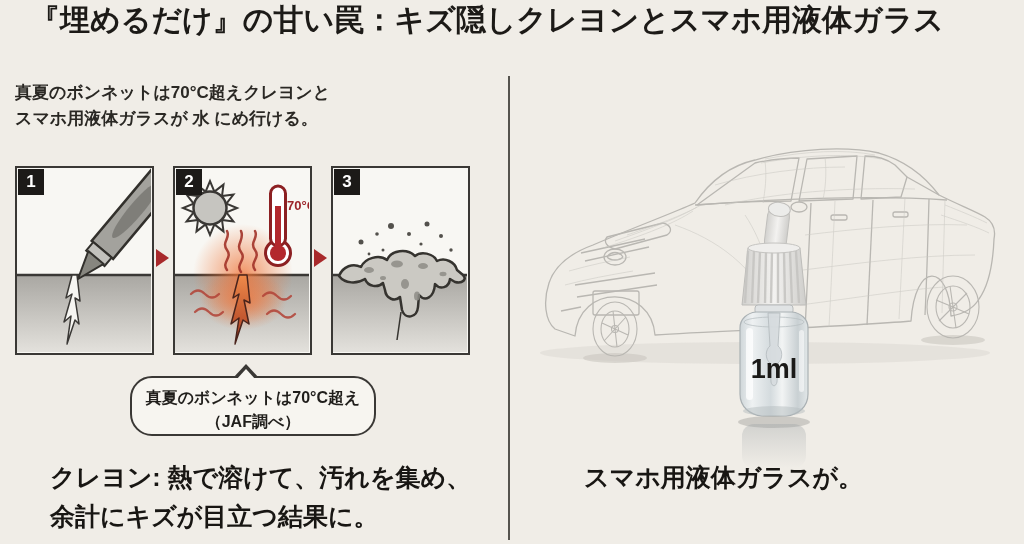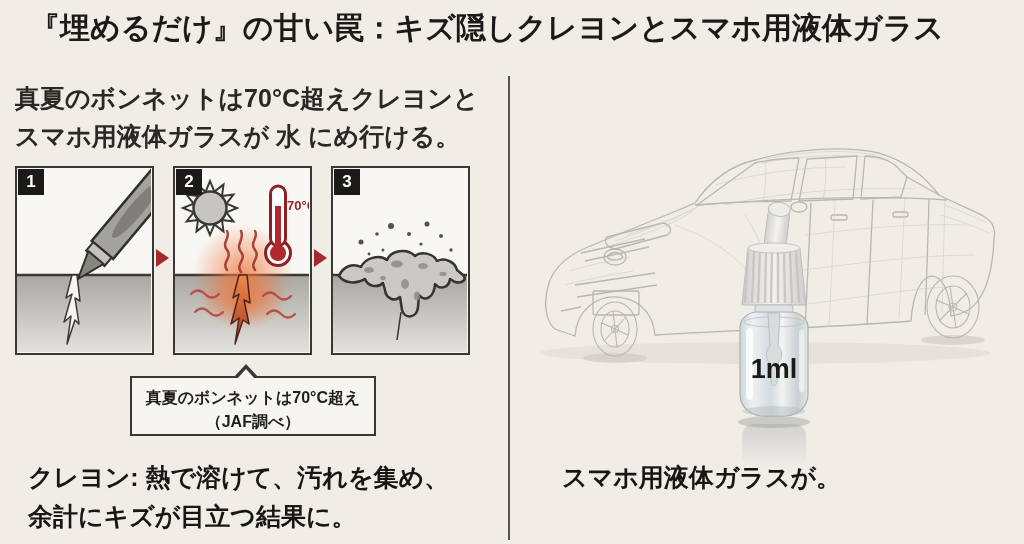--- a/index.html
+++ b/index.html
@@ -2,27 +2,27 @@
 <html><head>
 <meta charset="utf-8">
 <style>
   html,body{margin:0;padding:0;}
   body{
     width:1024px;height:544px;position:relative;overflow:hidden;
     background:#f0ede7;color:#1d1b18;
     font-family:"Liberation Sans","DejaVu Sans",sans-serif;
   }
   .title{
-    position:absolute;left:30px;top:8px;width:980px;
+    position:absolute;left:30px;top:0;width:980px;
     font-size:30px;font-weight:bold;letter-spacing:0px;color:#1c1a17;
     white-space:nowrap;
   }
   .subtitle{
     position:absolute;left:15px;top:80px;width:470px;
-    font-size:25px;font-weight:600;line-height:1.5;color:#2a2824;
+    font-size:17px;font-weight:600;line-height:1.5;color:#2a2824;
   }
   .divider{
     position:absolute;left:508px;top:76px;width:2px;height:464px;
     background:#55534e;
   }
   .panel{
     position:absolute;top:166px;width:139px;height:189px;
     background:#f8f7f3;border:2.5px solid #3a3835;box-sizing:border-box;
   }
   .panel svg{position:absolute;left:0;top:0;}
@@ -33,37 +33,37 @@
     display:flex;align-items:center;justify-content:center;z-index:3;
   }
   .step-arrow{
     position:absolute;top:249px;width:0;height:0;
     border-top:9px solid transparent;border-bottom:9px solid transparent;
     border-left:13px solid #a8292b;
   }
   #arrow1{left:156px;} #arrow2{left:314px;}
   .callout{
     position:absolute;left:130px;top:376px;width:246px;height:60px;
-    background:#f7f5f0;border:2px solid #3a3835;border-radius:0;
+    background:#f7f5f0;border:2px solid #3a3835;border-radius:22px;
     box-sizing:border-box;text-align:center;font-size:16px;font-weight:bold;
     line-height:1.5;padding-top:8px;color:#201e1b;
   }
   .callout .pt-outer{
     position:absolute;left:101px;top:-14px;width:0;height:0;
     border-left:13px solid transparent;border-right:13px solid transparent;
     border-bottom:14px solid #3a3835;
   }
   .callout .pt-inner{
     position:absolute;left:104px;top:-9px;width:0;height:0;
     border-left:10px solid transparent;border-right:10px solid transparent;
     border-bottom:11px solid #f7f5f0;
   }
   .caption{
     position:absolute;top:458px;font-size:25px;font-weight:bold;
-    line-height:1.55;color:#181613;
+    line-height:1.55;color:#181613;margin-left:22px;
   }
   #caption-left{left:28px;width:470px;}
   #caption-right{left:562px;width:450px;}
   #caption-right .l1{text-indent:14px;}
   #car-illustration{position:absolute;left:515px;top:115px;}
   #bottle-illustration{position:absolute;left:700px;top:198px;z-index:2;}
 </style>
 </head>
 <body>
 

